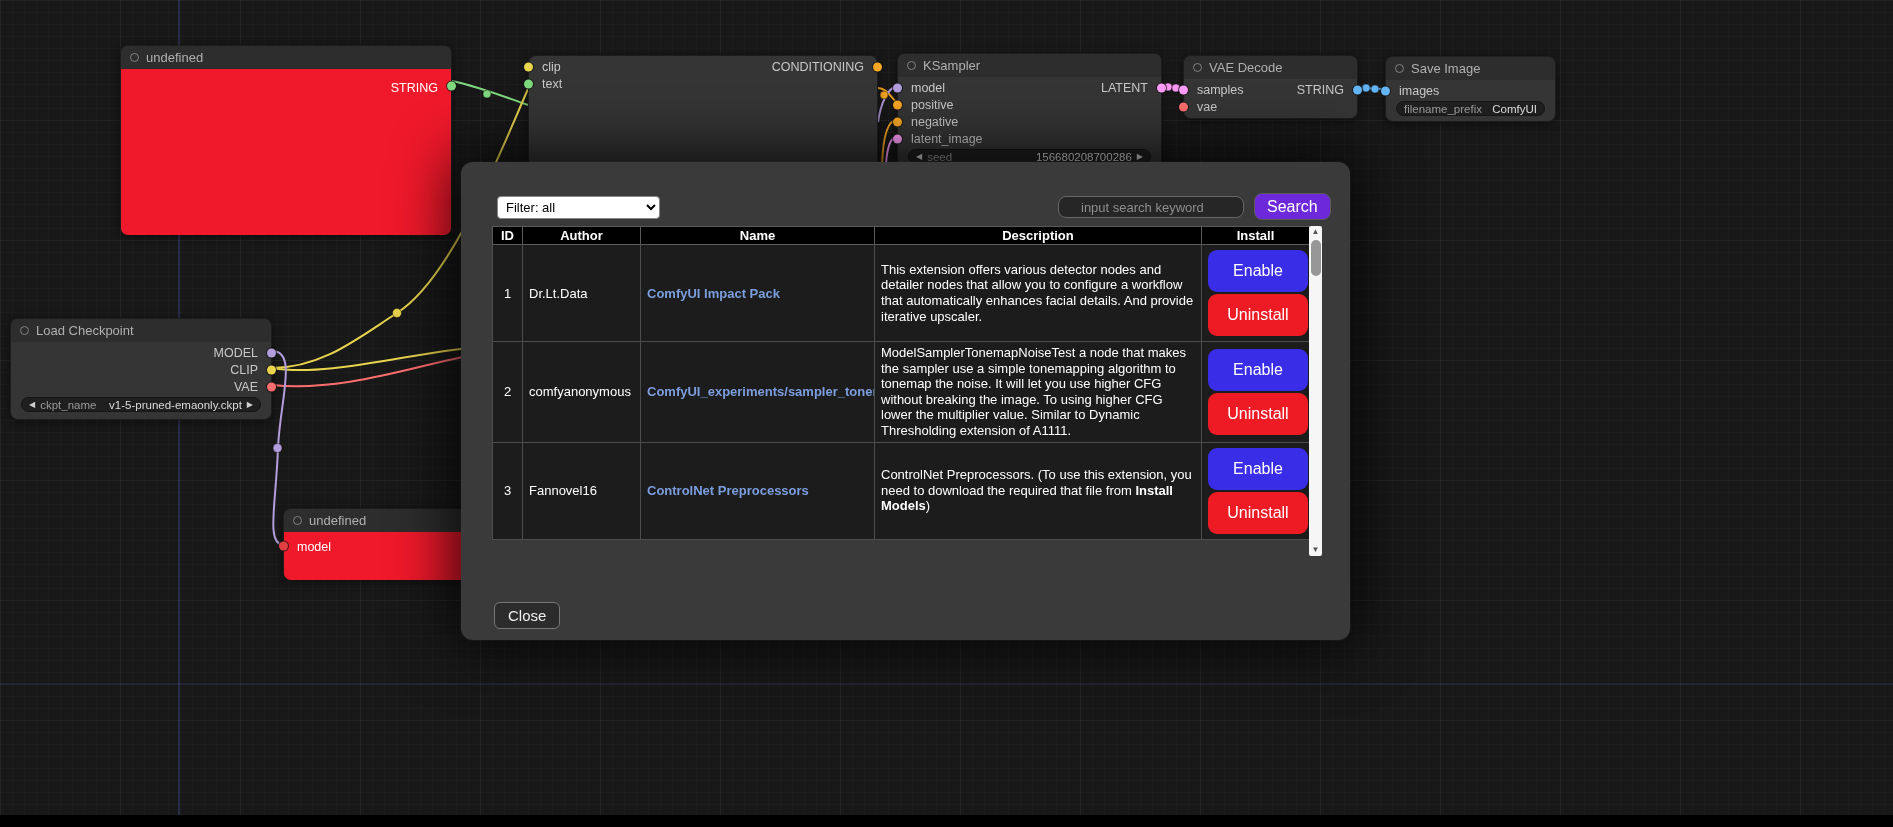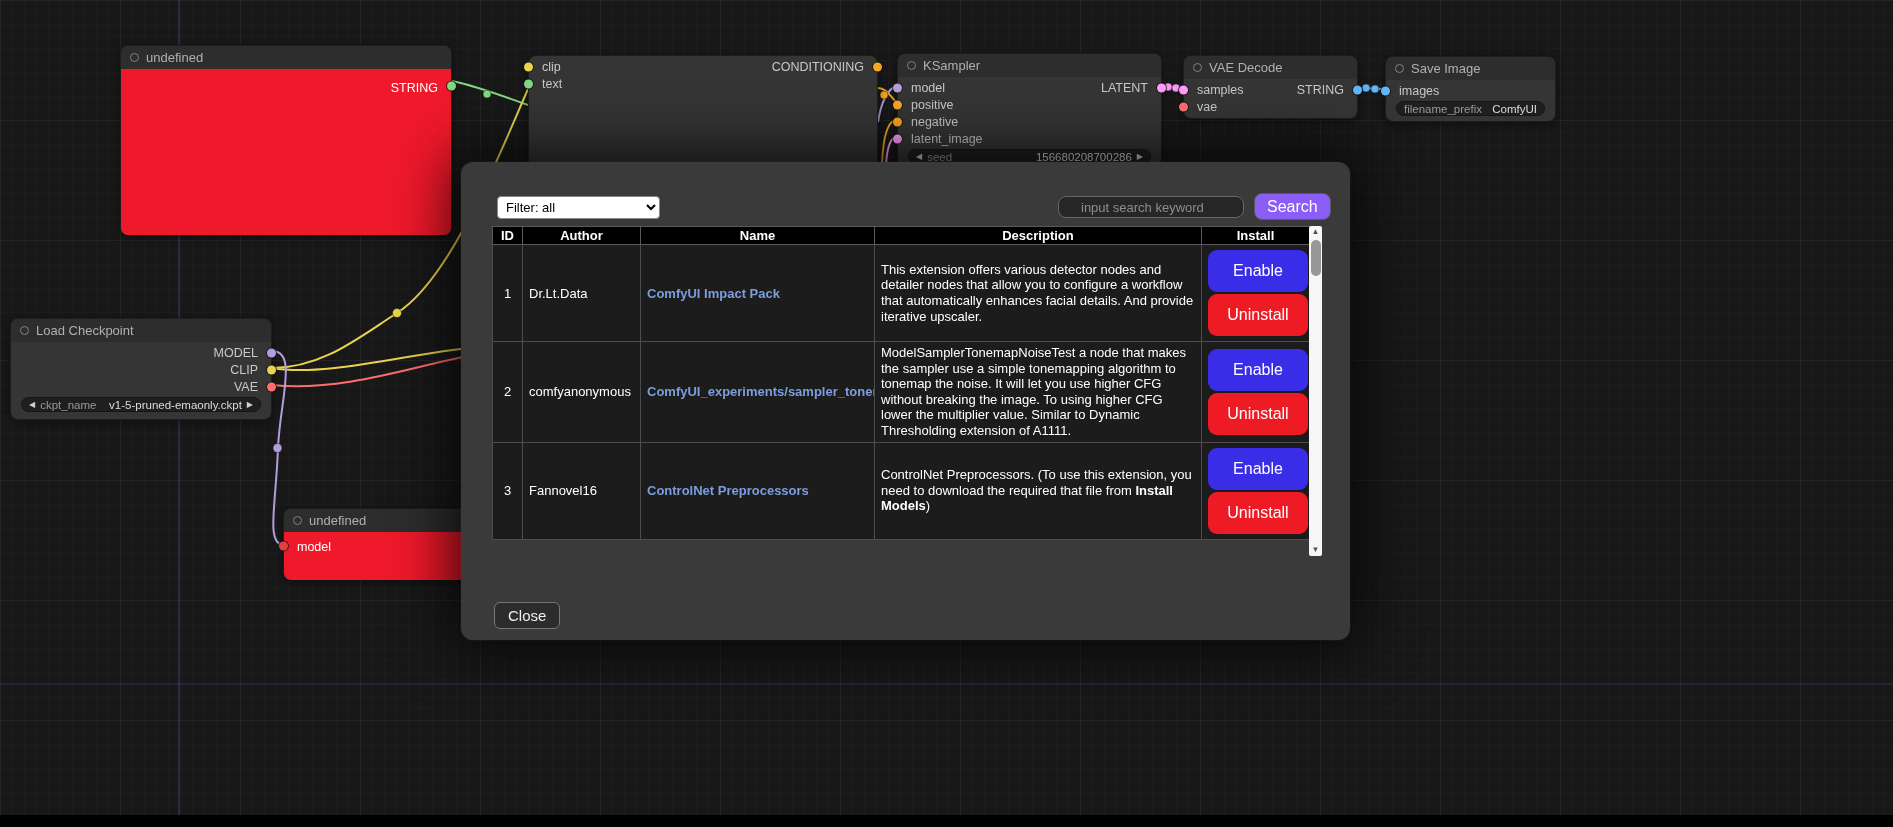--- a/index.html
+++ b/index.html
@@ -79,21 +79,21 @@
     border:1px solid #888;padding:0 4px;
   }
   .search-input{
     position:absolute;left:597px;top:34px;width:186px;height:22px;
     background:#262626;border:1px solid #666;border-radius:8px;color:#ddd;
     padding:0 22px;font-size:13px;font-family:inherit;
   }
   .search-input::placeholder{color:#8d8d8d;}
   .search-btn{
     position:absolute;left:793px;top:31px;height:27px;padding:0 12px;
-    background:#8b5cf6;color:#fff;border:1px solid #5a5a5a;border-radius:8px;
+    background:#6d28d9;color:#fff;border:1px solid #5a5a5a;border-radius:8px;
     font-size:16px;font-family:inherit;cursor:pointer;
   }
   .grid{position:absolute;left:31px;top:64px;width:830px;height:330px;}
   table.ext{border-collapse:collapse;table-layout:fixed;width:817px;}
   table.ext th{
     background:#000;color:#fff;font-weight:bold;font-size:13px;
     border:1px solid #5a5a5a;padding:1px 4px;height:17px;
   }
   table.ext td{
     background:#1c1c1c;border:1px solid #4d4d4d;padding:3px 6px;

